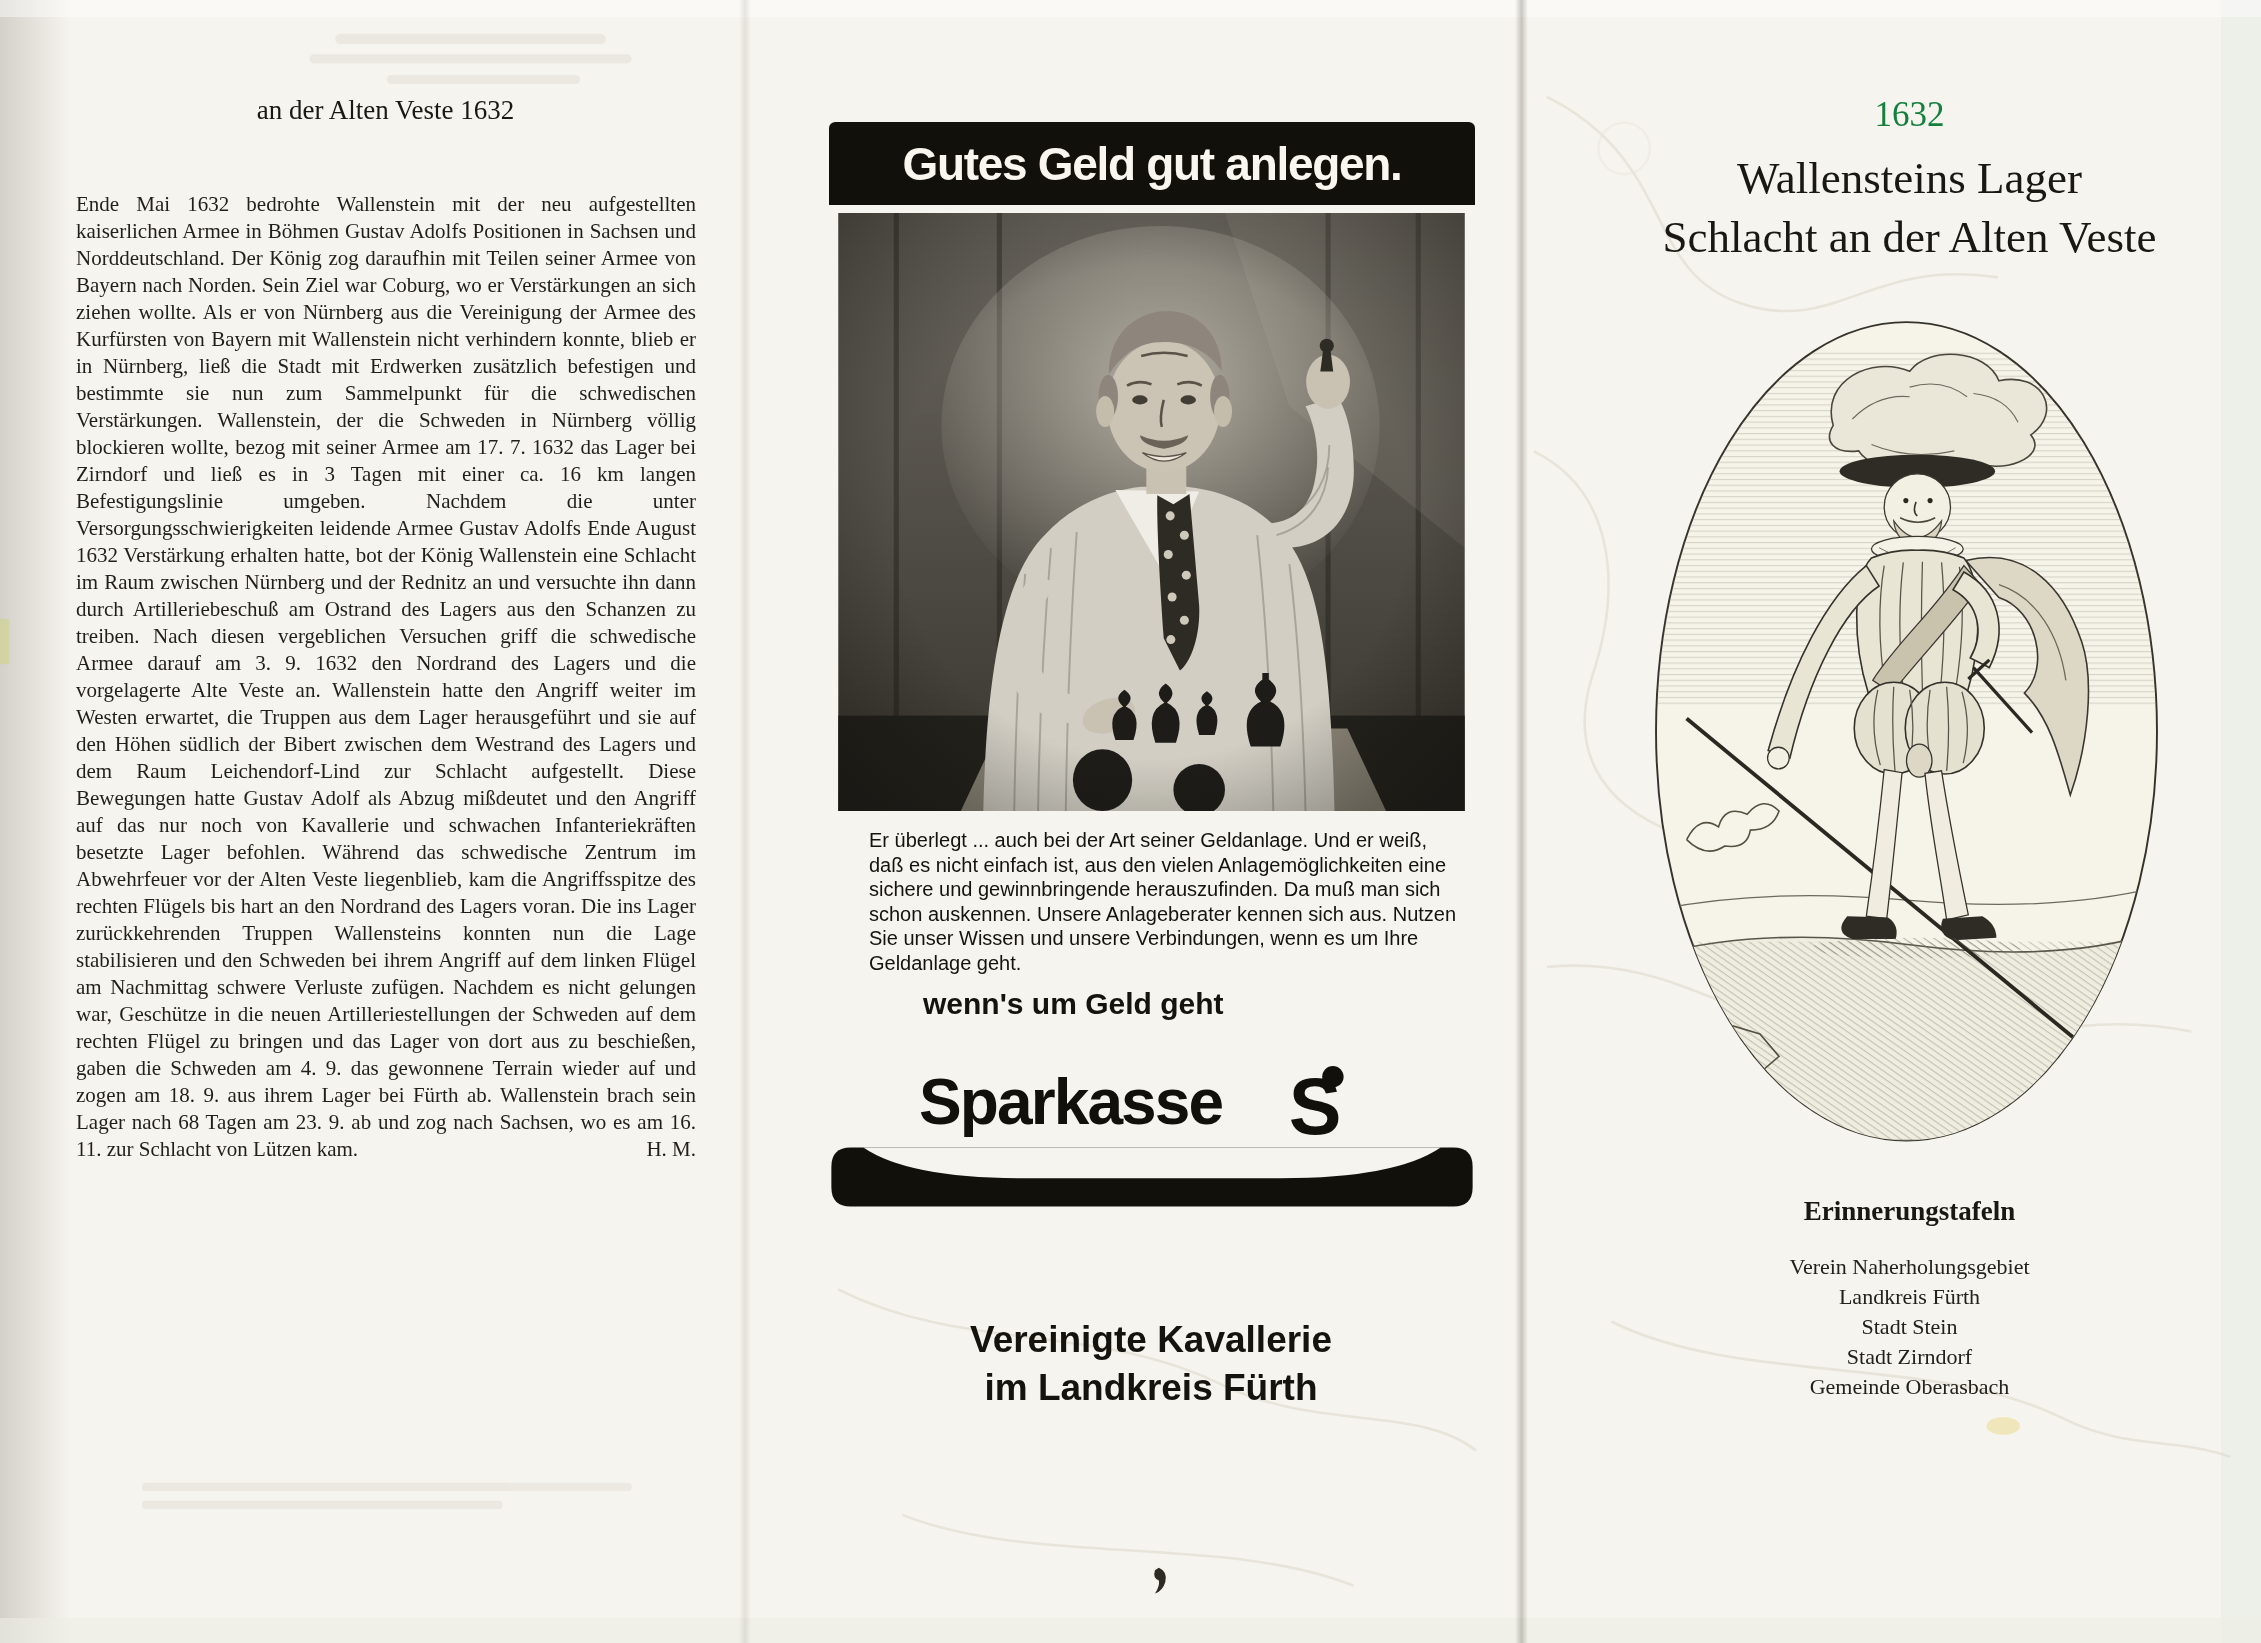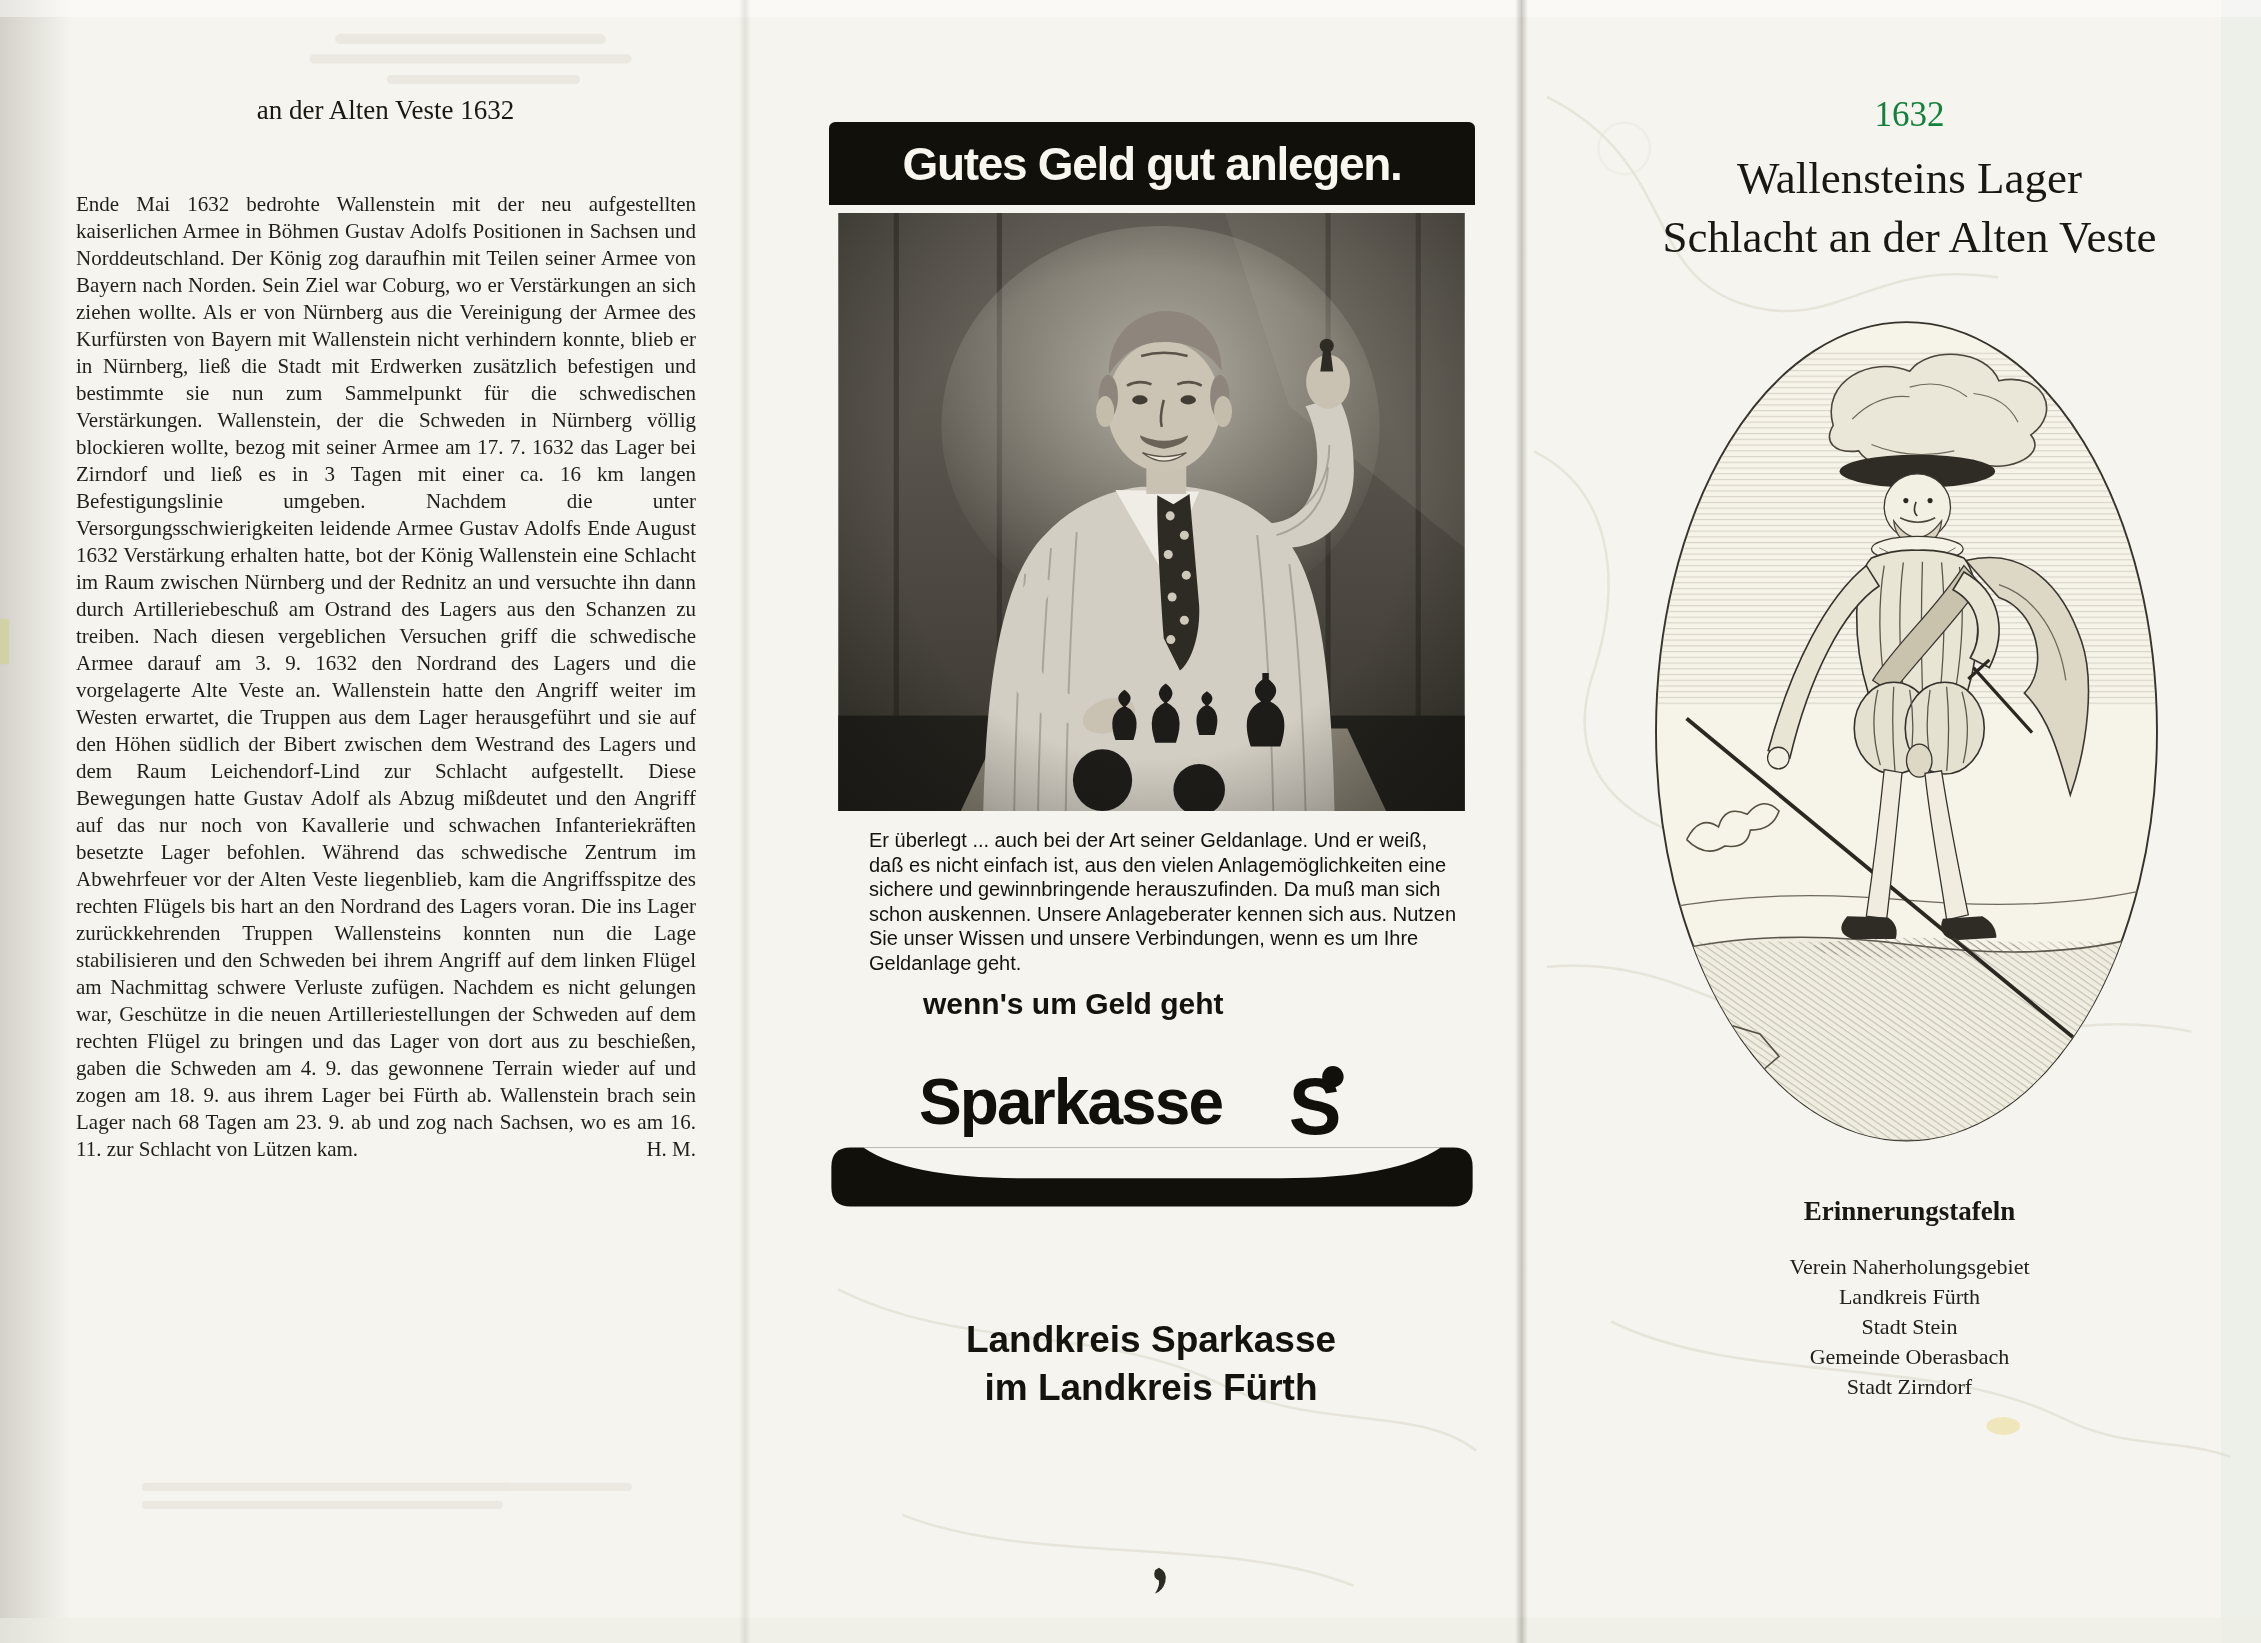--- a/index.html
+++ b/index.html
@@ -223,21 +223,21 @@
 </div>
 
 <div class="abs" id="ad-band">
   <svg viewBox="0 0 1002 100" width="646" height="64">
     <path d="M0,34 Q0,4 30,4 L972,4 Q1002,4 1002,34 L1002,66 Q1002,96 972,96 L30,96 Q0,96 0,66 Z" fill="#12100b"></path>
     <path d="M50,4 Q120,52 300,52 L702,52 Q882,52 952,4 Z" fill="#f6f4ee"></path>
   </svg>
 </div>
 
 <div class="abs sans" id="ad-footer">
-  <div>Landkreis Sparkasse</div>
+  <div>Vereinigte Kavallerie</div>
   <div>im Landkreis Fürth</div>
 </div>
 
 <div class="abs" id="right-year">1632</div>
 <div class="abs" id="right-title1">Wallensteins Lager</div>
 <div class="abs" id="right-title2">Schlacht an der Alten Veste</div>
 
 <div class="abs" id="engraving">
   <svg viewBox="0 0 830 1330" width="529" height="851">
     <defs>
@@ -331,16 +331,16 @@
     </g>
   </svg>
 </div>
 
 <div class="abs" id="right-caption">Erinnerungstafeln</div>
 
 <div class="abs" id="right-credits">
   <div>Verein Naherholungsgebiet</div>
   <div>Landkreis Fürth</div>
   <div>Stadt Stein</div>
+  <div>Stadt Zirndorf</div>
   <div>Gemeinde Oberasbach</div>
-  <div>Stadt Zirndorf</div>
 </div>
 
 
 </body></html>

